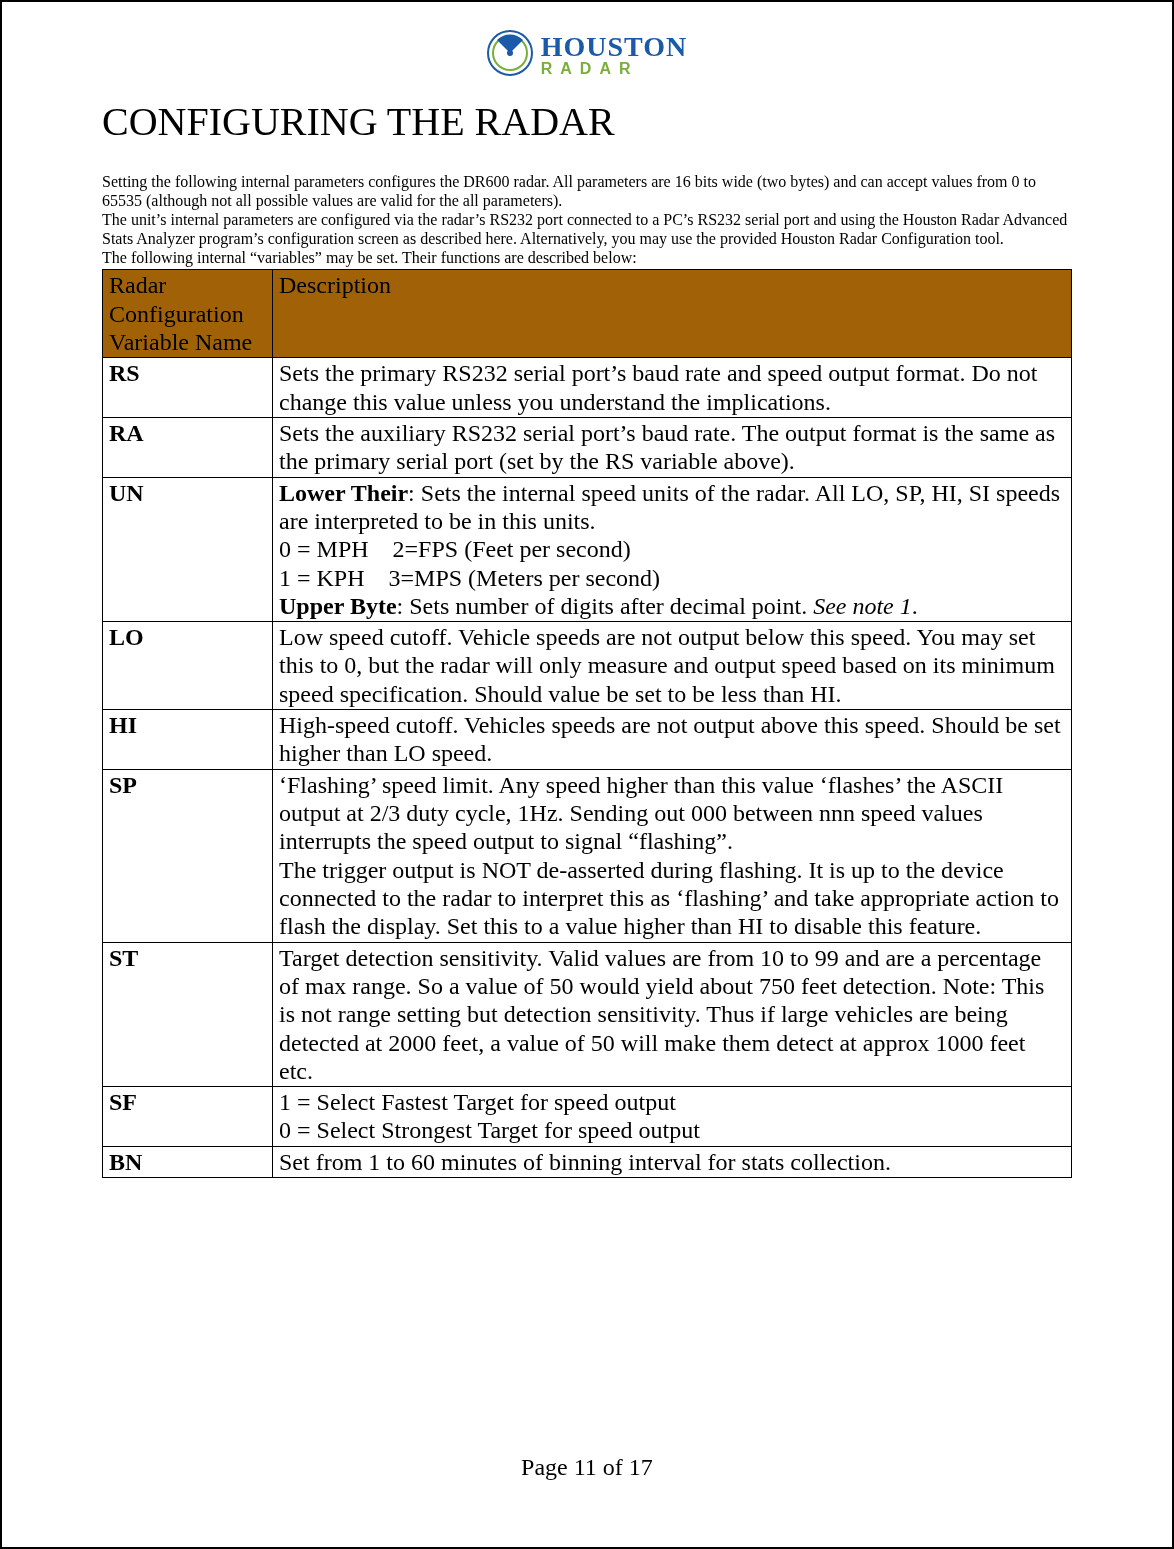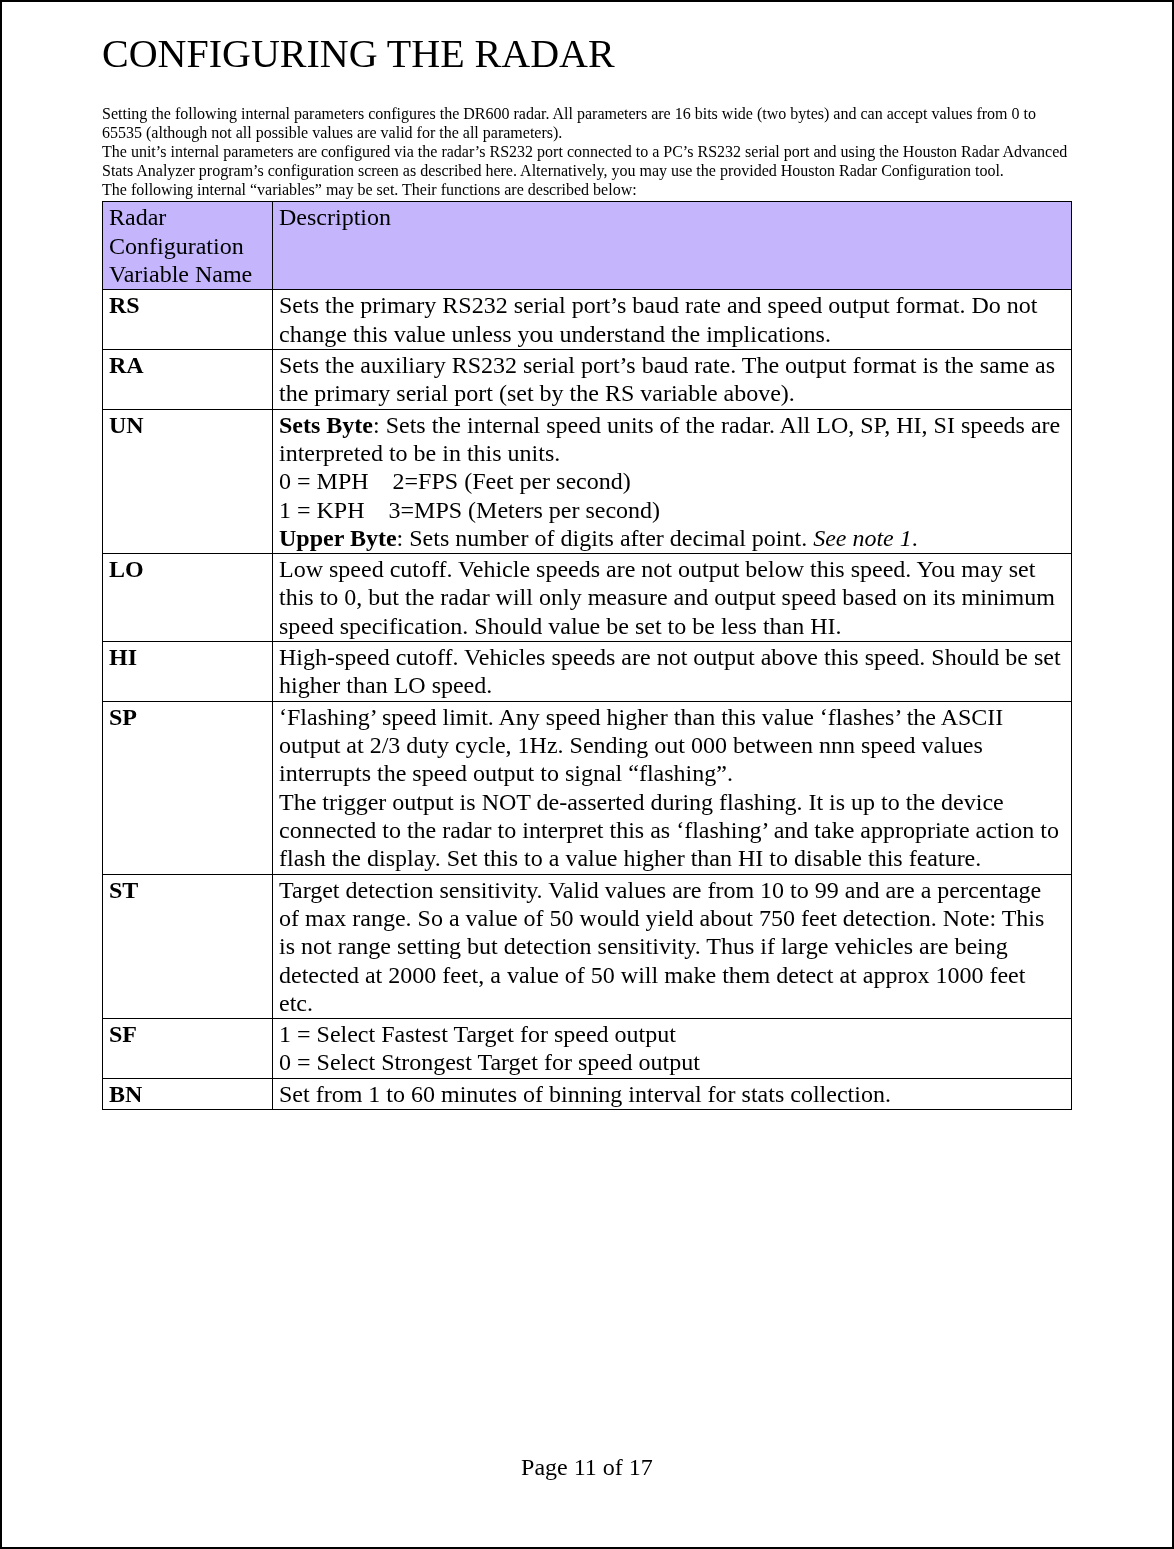--- a/index.html
+++ b/index.html
@@ -8,31 +8,47 @@
   .logo-wrap { width: 100%; text-align: center; margin-bottom: 18px; }
   .logo { display: inline-flex; align-items: center; gap: 8px; }
   .logo-text { display: flex; flex-direction: column; align-items: flex-start; line-height: 1; }
   .logo-houston { font-family: Georgia, "Times New Roman", serif; font-weight: bold; font-size: 28px; color: #1a5aa8; letter-spacing: 1px; }
   .logo-radar { font-family: Arial, Helvetica, sans-serif; font-size: 16px; color: #7aae3a; letter-spacing: 8px; font-weight: bold; }
   h1 { font-size: 40px; font-weight: normal; margin-bottom: 28px; font-family: "Times New Roman", Times, serif; }
   p.body { font-size: 16px; line-height: 1.18; margin: 0; }
   .content-block { margin-bottom: 2px; }
   table { width: 100%; border-collapse: collapse; table-layout: fixed; }
   th, td { border: 1.5px solid #000; vertical-align: top; font-size: 24px; line-height: 1.18; padding: 1px 6px; font-family: "Times New Roman", Times, serif; font-weight: normal; text-align: left; }
-  th { background: #c4b5fd; }
+  th { background: #a16207; }
   col.c1 { width: 170px; }
   .b { font-weight: bold; }
   .i { font-style: italic; }
   .footer { position: absolute; bottom: 66px; width: 100%; left: 0; text-align: center; font-size: 24px; }
 </style>
 </head>
 <body>
 
 <div class="page-frame">
 
+  <div class="logo-wrap">
+    <div class="logo">
+      <span>
+        <svg width="46" height="46" viewBox="0 0 46 46">
+          <circle cx="23" cy="23" r="22" fill="none" stroke="#1a5aa8" stroke-width="2"></circle>
+          <circle cx="23" cy="23" r="17" fill="none" stroke="#7aae3a" stroke-width="2"></circle>
+          <path d="M23 23 L10 10 A18 18 0 0 1 36 10 Z" fill="#1a5aa8"></path>
+          <circle cx="23" cy="23" r="3" fill="#1a5aa8"></circle>
+        </svg>
+      </span>
+      <span class="logo-text">
+        <span class="logo-houston">HOUSTON</span>
+        <span class="logo-radar">RADAR</span>
+      </span>
+    </div>
+  </div>
 
   <h1>CONFIGURING THE RADAR</h1>
 
   <div class="content-block">
     <p class="body">Setting the following internal parameters configures the DR600 radar. All parameters are 16 bits wide (two bytes) and can accept values from 0 to 65535 (although not all possible values are valid for the all parameters).</p>
     <p class="body">The unit’s internal parameters are configured via the radar’s RS232 port connected to a PC’s RS232 serial port and using the Houston Radar Advanced Stats Analyzer program’s configuration screen as described here. Alternatively, you may use the provided Houston Radar Configuration tool.</p>
     <p class="body">The following internal “variables” may be set. Their functions are described below:</p>
   </div>
 
   <table>
@@ -49,21 +65,21 @@
       <td class="b">RS</td>
       <td>Sets the primary RS232 serial port’s baud rate and speed output format. Do not change this value unless you understand the implications.</td>
     </tr>
     <tr>
       <td class="b">RA</td>
       <td>Sets the auxiliary RS232 serial port’s baud rate. The output format is the same as the primary serial port (set by the RS variable above).</td>
     </tr>
     <tr>
       <td class="b">UN</td>
       <td>
-        <span class="b">Sets Byte</span><span>: Sets the internal speed units of the radar. All LO, SP, HI, SI speeds are interpreted to be in this units.</span><br>
+        <span class="b">Lower Their</span><span>: Sets the internal speed units of the radar. All LO, SP, HI, SI speeds are interpreted to be in this units.</span><br>
         <span>0 = MPH&nbsp;&nbsp;&nbsp; 2=FPS (Feet per second)</span><br>
         <span>1 = KPH&nbsp;&nbsp;&nbsp; 3=MPS (Meters per second)</span><br>
         <span class="b">Upper Byte</span><span>: Sets number of digits after decimal point. </span><span class="i">See note 1</span>.
       </td>
     </tr>
     <tr>
       <td class="b">LO</td>
       <td>Low speed cutoff. Vehicle speeds are not output below this speed. You may set this to 0, but the radar will only measure and output speed based on its minimum speed specification. Should value be set to be less than HI.</td>
     </tr>
     <tr>

